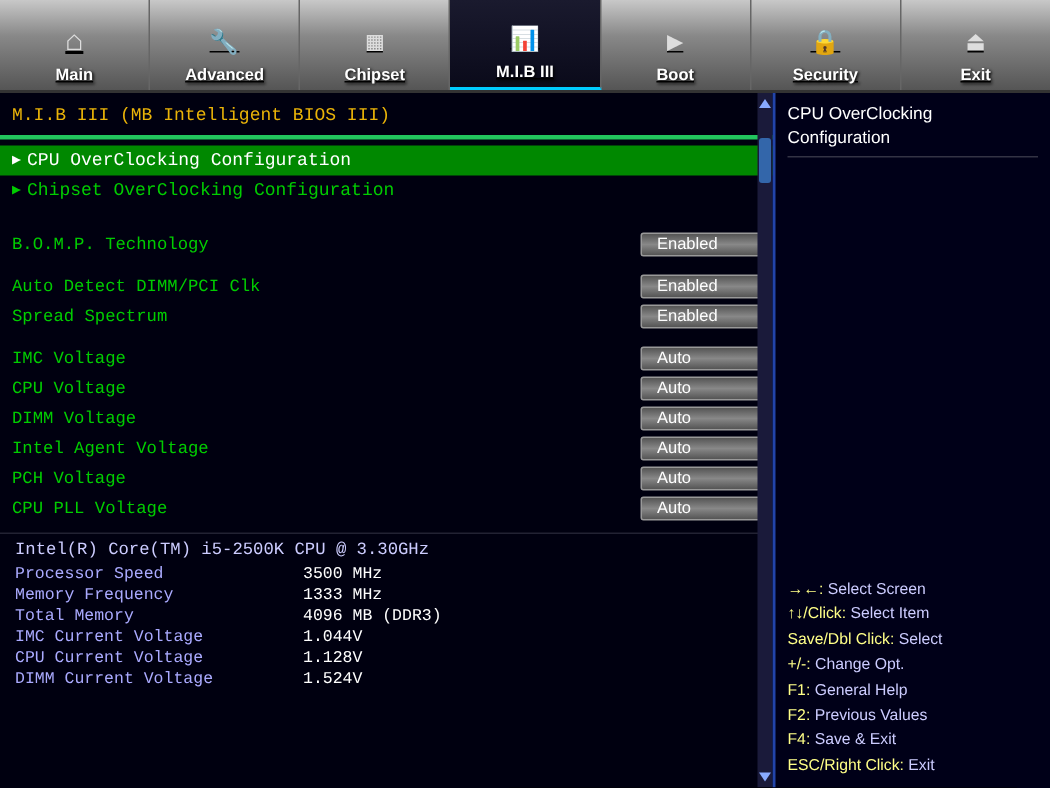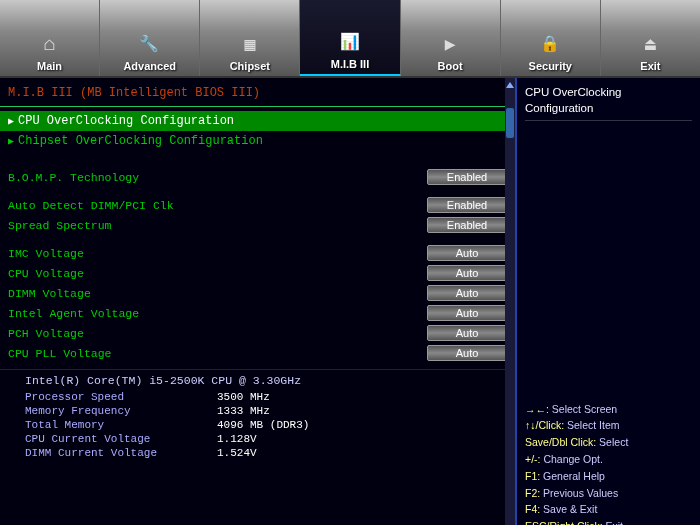--- a/index.html
+++ b/index.html
@@ -8,23 +8,24 @@
       height: 525px;
       background: #000;
       font-family: 'Courier New', monospace;
       overflow: hidden;
     }
 
     
     .top-nav {
       display: flex;
       width: 100%;
-      height: 78px;
+      height: 62px;
       background: linear-gradient(to bottom, #c8c8c8 0%, #888 40%, #555 100%);
       border-bottom: 2px solid #333;
+      text-decoration: underline;
     }
     .nav-item {
       flex: 1;
       display: flex;
       flex-direction: column;
       align-items: center;
       justify-content: flex-end;
       padding-bottom: 4px;
       cursor: pointer;
       border-right: 1px solid #666;
@@ -73,24 +74,24 @@
     
     .left-panel {
       flex: 1;
       padding: 6px 0 0 0;
       border-right: 2px solid #2244aa;
       overflow: hidden;
       position: relative;
     }
 
     .page-title {
-      color: #c2410c;
+      color: #eab308;
       font-size: 12px;
       padding: 2px 8px 6px 8px;
-      border-bottom: 1px solid #22c55e;
+      border-bottom: 3px solid #22c55e;
     }
 
     
     .menu-section {
       margin-top: 4px;
     }
 
     .menu-item {
       display: flex;
       align-items: center;
@@ -125,32 +126,31 @@
     .setting-label {
       color: #00cc00;
       flex: 1;
     }
     .setting-value {
       background: linear-gradient(to bottom, #555 0%, #888 50%, #555 100%);
       color: #fff;
       font-size: 11px;
       padding: 1px 10px;
       min-width: 80px;
-      text-align: center;
       border: 1px solid #999;
       border-radius: 2px;
       font-family: Arial, sans-serif;
     }
 
     .section-gap { height: 8px; }
 
     
     .info-section {
       margin-top: 6px;
-      padding: 0 25px;
+      padding: 0 10px;
       border-top: 1px solid #223;
       padding-top: 4px;
     }
     .info-title {
       color: #ccccff;
       font-size: 11.5px;
       margin-bottom: 3px;
     }
     .info-row {
       display: flex;
@@ -337,20 +337,24 @@
         <span class="info-row-label">Processor Speed</span>
         <span class="info-row-value">3500 MHz</span>
       </div>
       <div class="info-row">
         <span class="info-row-label">Memory Frequency</span>
         <span class="info-row-value">1333 MHz</span>
       </div>
       <div class="info-row">
         <span class="info-row-label">Total Memory</span>
         <span class="info-row-value">4096 MB (DDR3)</span>
+      </div>
+      <div class="info-row">
+        <span class="info-row-label">IMC Current Voltage</span>
+        <span class="info-row-value">1.044V</span>
       </div>
       <div class="info-row">
         <span class="info-row-label">CPU Current Voltage</span>
         <span class="info-row-value">1.128V</span>
       </div>
       <div class="info-row">
         <span class="info-row-label">DIMM Current Voltage</span>
         <span class="info-row-value">1.524V</span>
       </div>
     </div>

